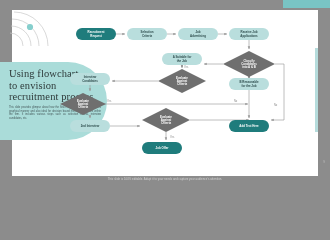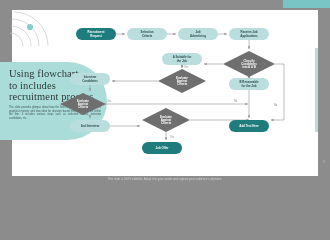--- a/index.html
+++ b/index.html
@@ -90,21 +90,21 @@
         <path d="M1 20 A 20 20 0 0 1 21 40"></path>
         <path d="M0 27 A 13 13 0 0 1 13 40"></path>
       </g>
       <circle cx="20" cy="21" r="3.1" fill="#86cfcd"></circle>
     </svg>
   </div>
 
   <div class="title-blob"></div>
   <div class="title-text">
     <div>Using flowchart</div>
-    <div>to includes</div>
+    <div>to envision</div>
     <div>recruitment process</div>
   </div>
   <div class="title-body">This slide provides glimpse about how the flow chart can help a recruiter in a graphical manner and also ideal for decision based internal recruitment within the firm. It includes various steps such as selection criteria, interview candidates, etc.</div>
 
   <div class="flow">
     <svg width="306" height="166" viewBox="0 0 306 166" id="flow-svg">
       <defs>
         <marker id="ar" markerWidth="5" markerHeight="5" refX="4.2" refY="2" orient="auto">
           <path d="M0,0 L4.4,2 L0,4 z" fill="#9a9a9a"></path>
         </marker>

